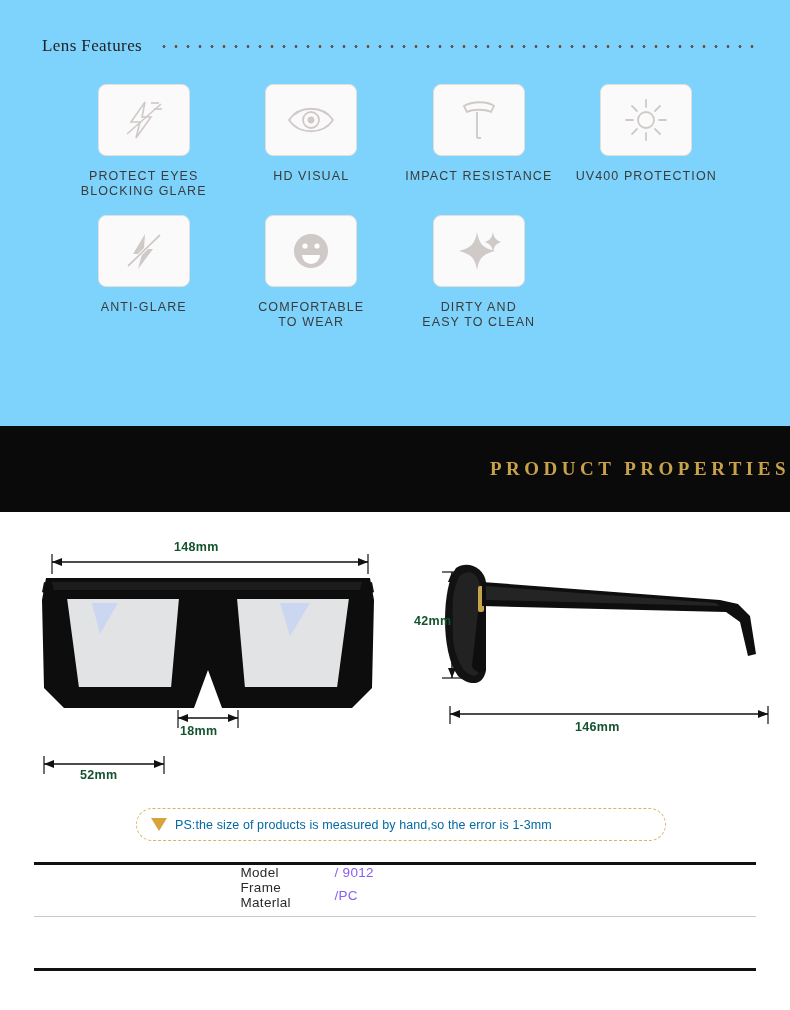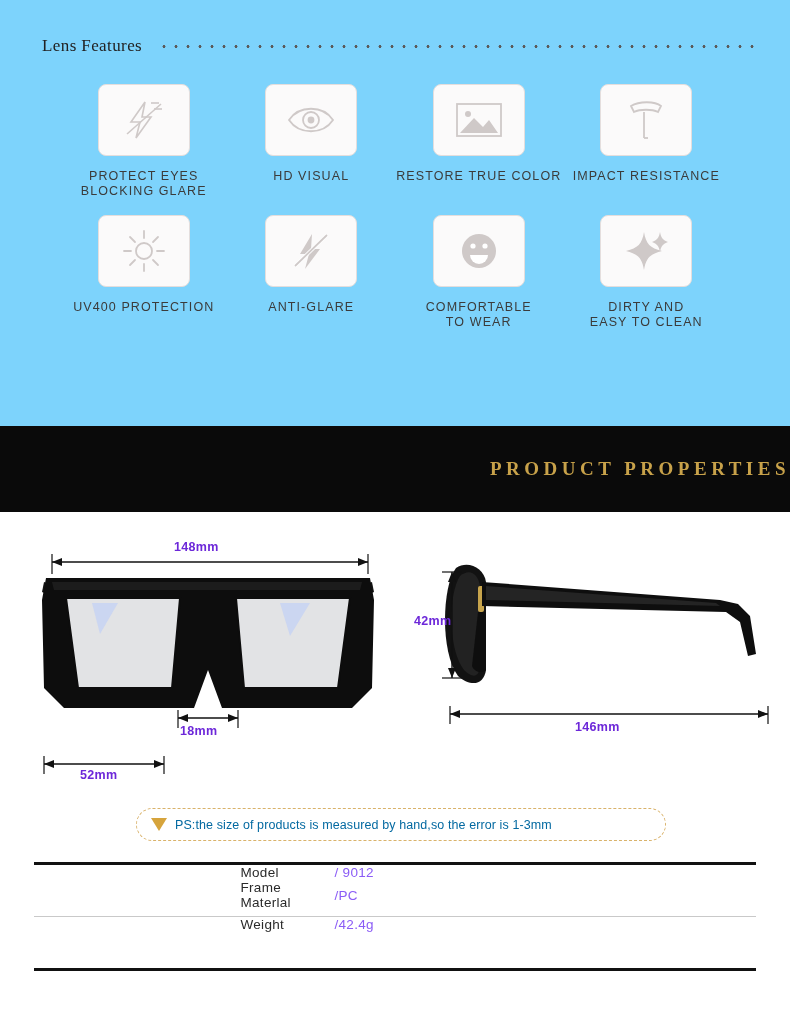--- a/index.html
+++ b/index.html
@@ -107,21 +107,21 @@
     background: #fff;
   }
 
   
   .front-wrap { position: absolute; left: 22px; top: 36px; width: 372px; height: 300px; }
   .side-wrap  { position: absolute; left: 420px; top: 30px; width: 360px; height: 300px; }
 
   .dimlabel {
     position: absolute;
     font-size: 12.5px;
-    color: #6d28d9;
+    color: #14532d;
     font-weight: bold;
     letter-spacing: .3px;
     white-space: nowrap;
   }
 
   
   .ps-note {
     position: absolute;
     left: 136px;
     top: 296px;
@@ -206,30 +206,20 @@
         <div class="icon-box">
           <svg width="52" height="40" viewBox="0 0 52 40">
             <path d="M4 20 C14 5, 38 5, 48 20 C38 35, 14 35, 4 20 Z" fill="none" stroke="#cfc9c8" stroke-width="1.8"></path>
             <circle cx="26" cy="20" r="8" fill="none" stroke="#cfc9c8" stroke-width="1.8"></circle>
             <circle cx="26" cy="20" r="3.4" fill="#cfc9c8"></circle>
           </svg>
         </div>
         <div class="feature-label">HD VISUAL</div>
       </div>
 
-      <div class="feature-cell">
-        <div class="icon-box">
-          <svg width="52" height="42" viewBox="0 0 52 42">
-            <rect x="4" y="5" width="44" height="32" fill="none" stroke="#cfc9c8" stroke-width="1.8"></rect>
-            <circle cx="15" cy="15" r="3" fill="#cfc9c8"></circle>
-            <path d="M7 34 L21 19 L30 28 L36 21 L45 34 Z" fill="#cfc9c8"></path>
-          </svg>
-        </div>
-        <div class="feature-label">RESTORE TRUE COLOR</div>
-      </div>
 
       <div class="feature-cell">
         <div class="icon-box">
           <svg width="42" height="44" viewBox="0 0 42 44">
             <path d="M6 8 C14 3, 30 3, 36 8 L33 14 C27 11, 15 11, 9 14 Z" fill="none" stroke="#cfc9c8" stroke-width="1.8"></path>
             <path d="M19 14 L19 40" fill="none" stroke="#cfc9c8" stroke-width="1.8"></path>
             <path d="M19 40 L23 40" fill="none" stroke="#cfc9c8" stroke-width="1.8"></path>
           </svg>
         </div>
         <div class="feature-label">IMPACT RESISTANCE</div>
@@ -385,22 +375,18 @@
       </div>
       <div class="spec-cell half">
         <div class="spec-key">Frame Materlal</div>
         <div class="spec-val">/PC</div>
       </div>
     </div>
 
     <div class="rule-thin"></div>
 
     <div class="spec-row">
-      <div class="spec-cell half">
-        <div class="spec-key">Weight</div>
-        <div class="spec-val">/42.4g</div>
-      </div>
     </div>
 
     <div class="rule-thick"></div>
   </div>
 
 </div>
 
 </body></html>

